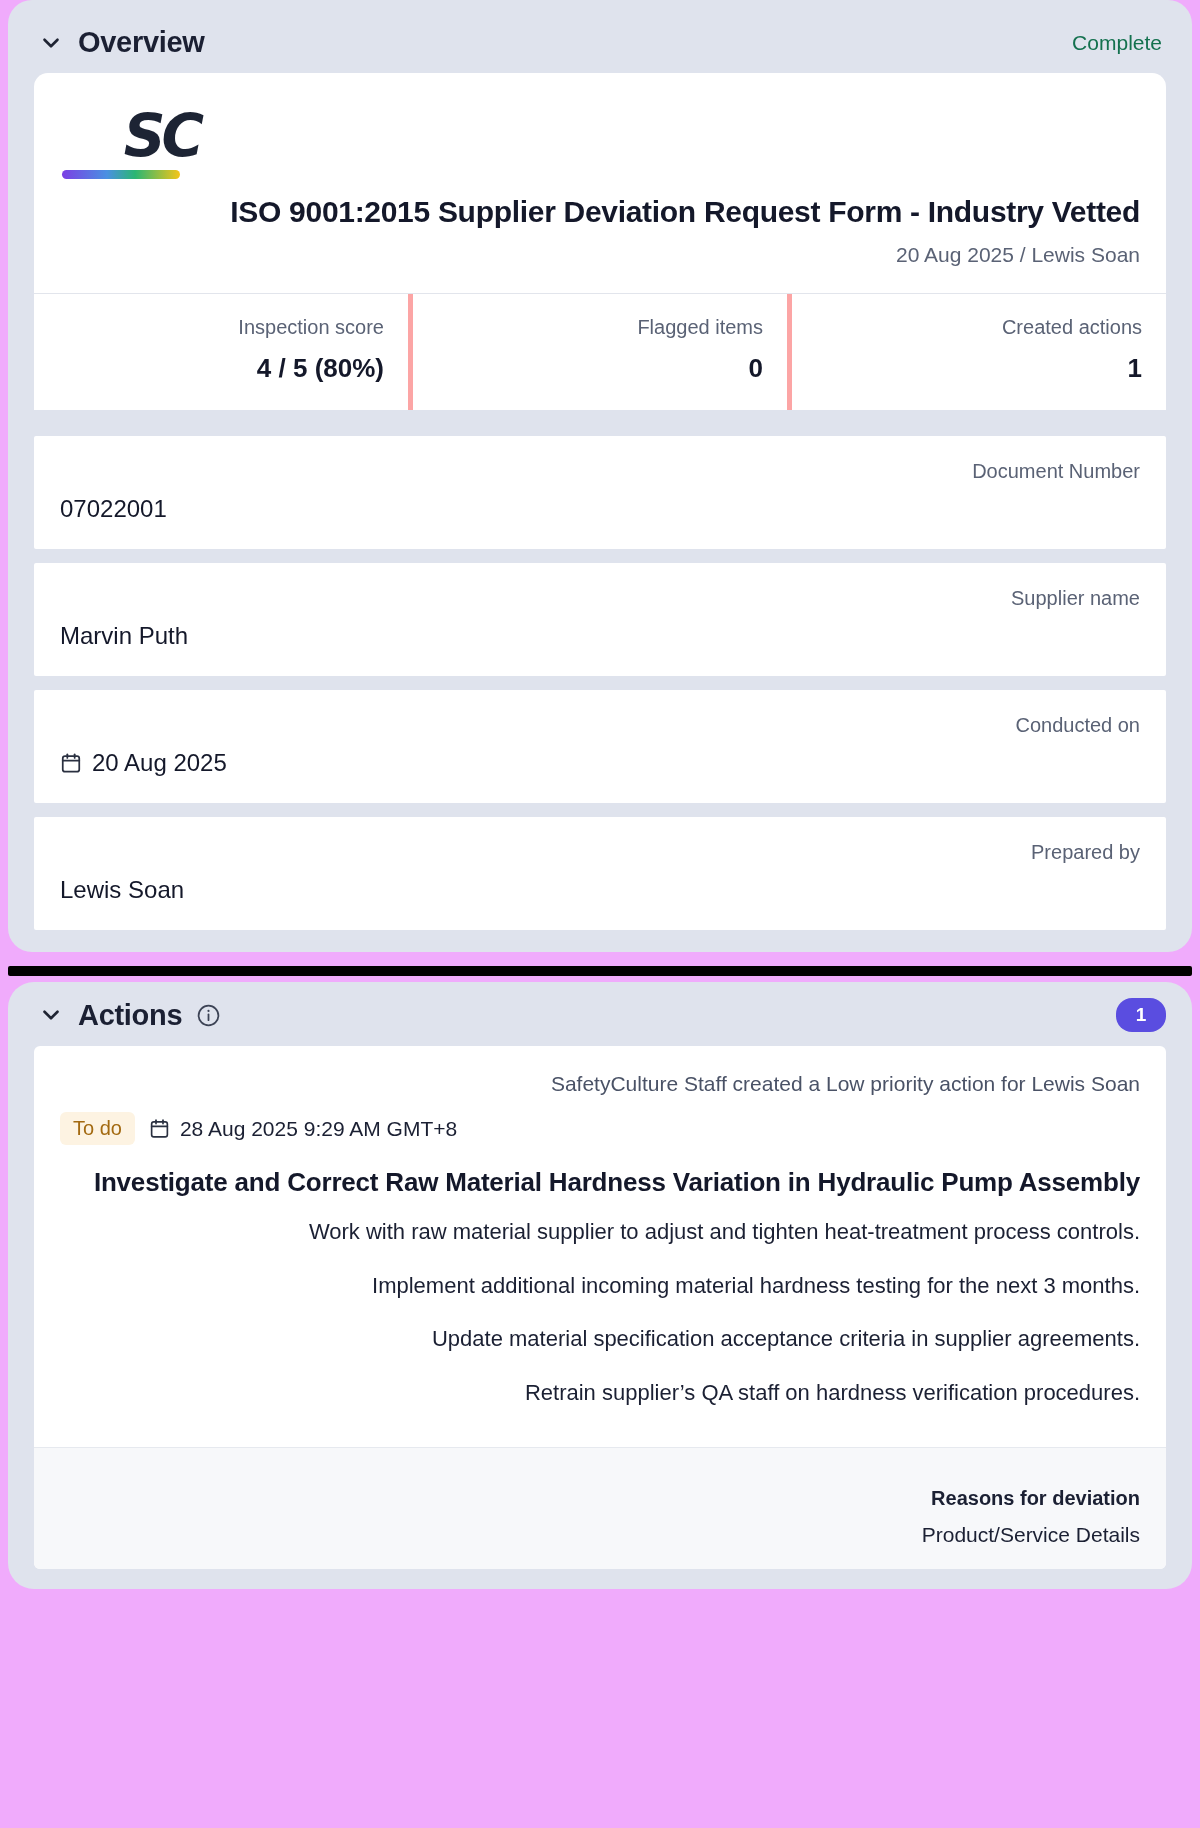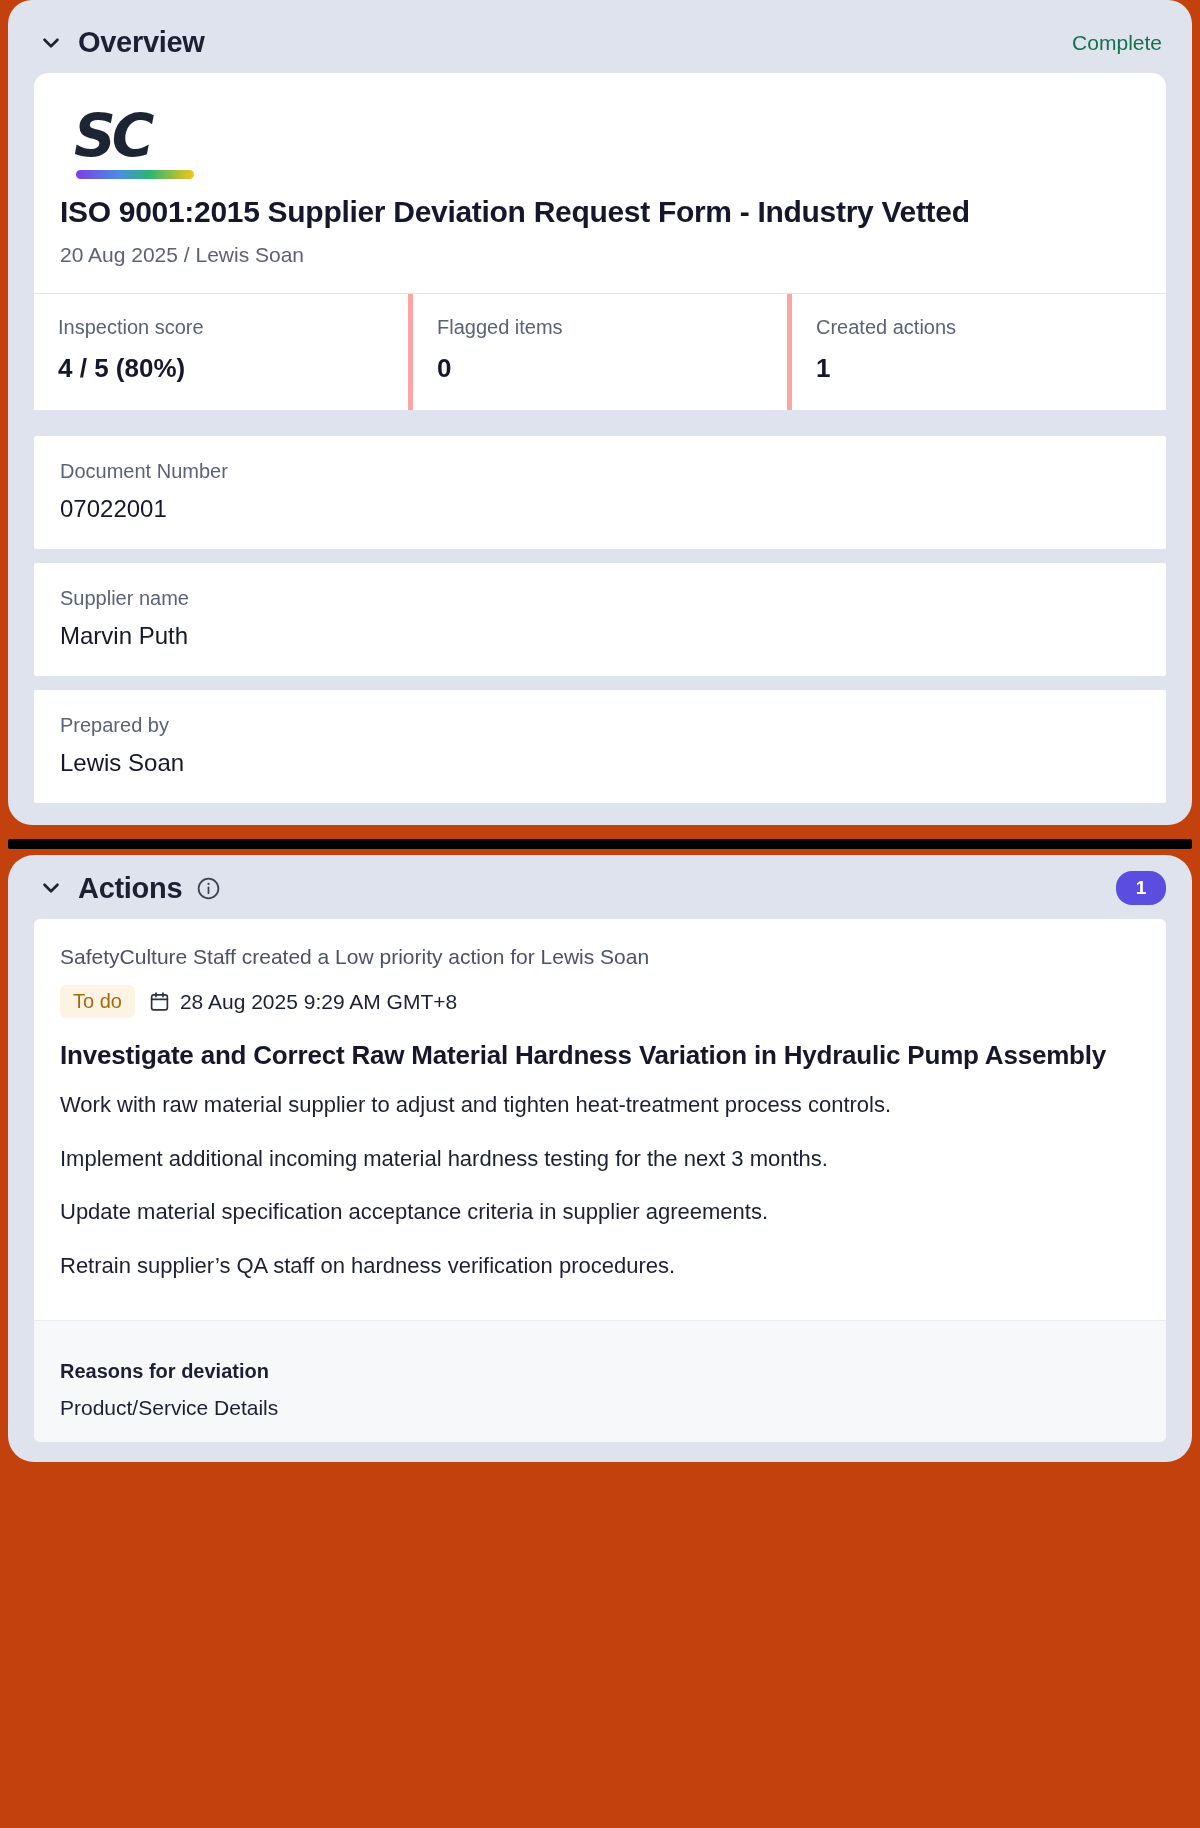--- a/index.html
+++ b/index.html
@@ -12,23 +12,24 @@
   body {
     width: 1200px;
     min-height: 1828px;
     padding: 0;
     background: #ffffff;
   }
 
   .page {
     width: 1200px;
     min-height: 1828px;
-    background: #c2410c;
+    background: #f0abfc;
     position: relative;
     padding: 0 0 0 0;
+    text-align: right;
   }
 
   
   .panel {
     background: #dfe3ed;
     border-radius: 26px;
     margin: 0 8px;
     padding: 0 0 16px 0;
     position: relative;
   }
@@ -96,21 +97,21 @@
   
   .card {
     background: #ffffff;
     border-radius: 14px;
     margin: 0 26px 14px 26px;
     overflow: hidden;
   }
   .card-main { margin-bottom: 0; border-radius: 14px 14px 0 0; }
 
   .logo-wrap {
-    padding: 34px 26px 10px 40px;
+    padding: 34px 26px 10px 26px;
   }
   .logo {
     position: relative;
     width: 140px;
     height: 74px;
   }
   .logo-text {
     font-size: 58px;
     font-weight: bold;
     font-style: italic;
@@ -318,20 +319,34 @@
     <div class="field-card first">
       <div class="field-label">Document Number</div>
       <div class="field-value">07022001</div>
     </div>
 
     <div class="field-card">
       <div class="field-label">Supplier name</div>
       <div class="field-value">Marvin Puth</div>
     </div>
 
+    <div class="field-card">
+      <div class="field-label">Conducted on</div>
+      <div class="field-value">
+        <span class="cal-icon">
+          <svg width="22" height="22" viewBox="0 0 24 24" fill="none" stroke="currentColor" stroke-width="1.9" stroke-linecap="round" stroke-linejoin="round">
+              <rect x="3" y="4.5" width="18" height="17" rx="2.5"></rect>
+              <line x1="3" y1="9.5" x2="21" y2="9.5"></line>
+              <line x1="8" y1="2.5" x2="8" y2="6.5"></line>
+              <line x1="16" y1="2.5" x2="16" y2="6.5"></line>
+            </svg>
+        </span>
+        <span>20 Aug 2025</span>
+      </div>
+    </div>
 
     <div class="field-card">
       <div class="field-label">Prepared by</div>
       <div class="field-value">Lewis Soan</div>
     </div>
   </div>
 
   <div class="divider"></div>
 
   <div class="panel panel-actions">

